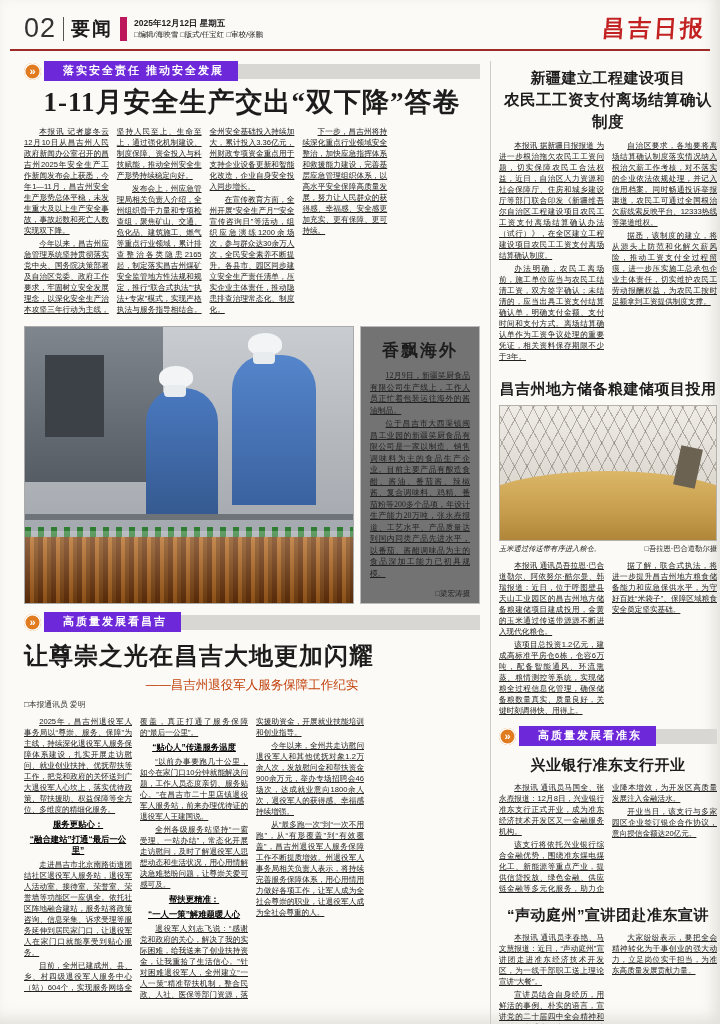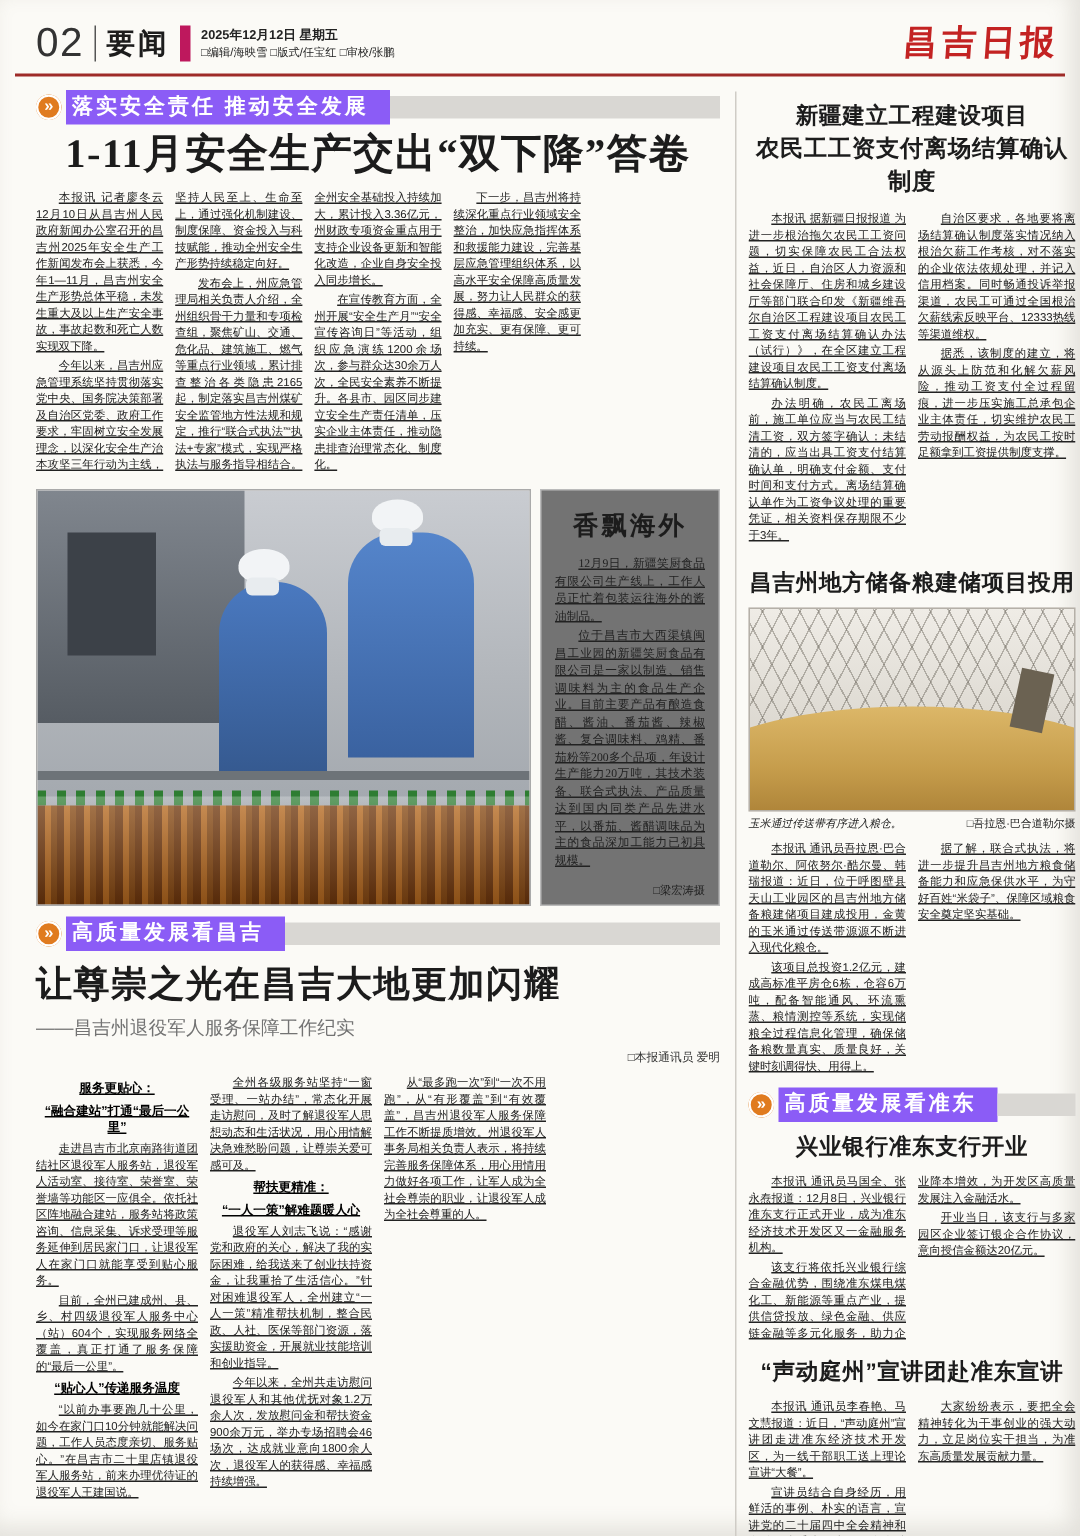--- a/index.html
+++ b/index.html
@@ -24,21 +24,21 @@
   .redrule{height:2px;background:#9e2b28;margin:3px 10px 0 10px;}
   
   .content{display:flex;padding:6px 0 0 24px;}
   .main-col{width:456px;flex:0 0 456px;}
   .vdiv{width:1px;background:#cfccc6;margin:4px 8px 0 10px;}
   .side-col{width:218px;flex:0 0 218px;}
   
   .banner{display:flex;align-items:center;height:20px;margin-top:4px;}
   .chev{width:17px;height:17px;border-radius:50%;background:#e07b1f;color:#fff;font-size:11px;font-weight:700;
         display:flex;align-items:center;justify-content:center;margin-right:3px;flex:0 0 17px;box-shadow:0 0 0 1.5px #fff inset;}
-  .btxt{background:#8b5cf6;color:#fff;font-weight:700;font-size:14px;letter-spacing:2px;padding:2px 14px 3px 4px;white-space:nowrap;}
+  .btxt{background:#6d28d9;color:#fff;font-weight:700;font-size:11px;letter-spacing:2px;padding:2px 14px 3px 19px;white-space:nowrap;}
   .bgray{flex:1;height:15px;background:#d9d7d3;}
   
   .kicker{text-align:center;font-size:13.5px;font-weight:700;margin-top:9px;letter-spacing:1px;}
   .headline1{font-family:"Liberation Serif","DejaVu Serif",serif;text-align:center;font-size:27px;font-weight:700;letter-spacing:1px;margin-top:3px;}
   .art-body{margin-top:6px;overflow:hidden;}
   .cols5{column-count:5;column-gap:8px;height:192px;column-fill:auto;}
   .cols4{column-count:4;column-gap:8px;height:294px;column-fill:auto;}
   .cols2{column-count:2;column-gap:8px;column-fill:auto;}
   .para{font-size:7.6px;line-height:11px;text-align:justify;text-indent:2em;margin:0 0 2px 0;color:#222;text-decoration:underline;}
   .para.bsub{font-weight:700;text-indent:0;text-align:center;font-size:8.4px;margin:4px 0 3px 0;color:#000;}
@@ -59,22 +59,22 @@
   .conveyor{position:absolute;bottom:30%;width:100%;height:6px;background:#6d7378;}
   .capsrow{position:absolute;bottom:24%;width:100%;height:10px;background:repeating-linear-gradient(90deg,#2e7d32 0 6px,transparent 6px 13px);}
   .bottles{position:absolute;bottom:0;width:100%;height:24%;background:repeating-linear-gradient(90deg,#73380c 0 5px,#b96a1e 5px 9px,#8a4a12 9px 13px);}
   .glare{position:absolute;bottom:0;width:100%;height:26%;background:linear-gradient(180deg,rgba(255,255,255,.25),rgba(0,0,0,.25));}
   .inset{flex:1;border:1px solid #bbb;margin-left:6px;padding:8px 9px 4px 9px;display:flex;flex-direction:column;background:#737373;}
   .inset-title{text-align:center;font-size:17px;font-weight:700;letter-spacing:2px;margin:4px 0 8px 0;}
   .inset .para{font-family:"Liberation Serif","DejaVu Serif",serif;font-size:7.8px;line-height:11.5px;}
   .inset-credit{text-align:right;font-size:7.5px;margin-top:auto;padding-top:3px;color:#222;}
   
   .headline2{text-align:left;font-size:24px;font-weight:700;letter-spacing:1px;margin-top:8px;}
-  .subhead2{font-size:12.5px;margin-top:5px;color:#737373;}
-  .byline{text-align:right;font-size:7.8px;margin-top:5px;color:#333;}
+  .subhead2{text-align:center;font-size:12.5px;margin-top:5px;color:#c2410c;}
+  .byline{text-align:left;font-size:7.8px;margin-top:5px;color:#333;}
   
   .side-h2{ text-align:center;font-weight:700;font-size:15px;line-height:1.45;margin-top:10px;letter-spacing:.5px;}
   .side-h2 .l2{font-size:15.5px;}
   .side-body{margin-top:6px;overflow:hidden;}
   .hA{height:228px;}
   .hB{height:158px;}
   .hC{height:112px;}
   .hD{height:118px;}
   .photo2{position:relative;width:216px;height:134px;margin-top:6px;border:1px solid #b5b0a8;overflow:hidden;background:#e7e4dd;}
   .truss{position:absolute;top:0;width:100%;height:60%;
@@ -139,37 +139,38 @@
           <div class="mask m2"></div>
           <div class="conveyor"></div>
           <div class="capsrow"></div>
           <div class="bottles"></div>
           <div class="glare"></div>
         </div>
         <div class="inset">
           <div class="inset-title">香飘海外</div>
           <div>
               <p class="para">12月9日，新疆笑厨食品有限公司生产线上，工作人员正忙着包装运往海外的酱油制品。</p>
-              <p class="para">位于昌吉市大西渠镇闽昌工业园的新疆笑厨食品有限公司是一家以制造、销售调味料为主的食品生产企业。目前主要产品有酿造食醋、酱油、番茄酱、辣椒酱、复合调味料、鸡精、番茄粉等200多个品项，年设计生产能力20万吨，其技术装备、联合式执法、产品质量达到国内同类产品先进水平，以番茄、酱醋调味品为主的食品深加工能力已初具规模。</p>
+              <p class="para">位于昌吉市大西渠镇闽昌工业园的新疆笑厨食品有限公司是一家以制造、销售调味料为主的食品生产企业。目前主要产品有酿造食醋、酱油、番茄酱、辣椒酱、复合调味料、鸡精、番茄粉等200多个品项，年设计生产能力20万吨，张永焘报道、工艺水平、产品质量达到国内同类产品先进水平，以番茄、酱醋调味品为主的食品深加工能力已初具规模。</p>
             </div>
           <div class="inset-credit">□梁宏涛摄</div>
         </div>
       </div>
 
       <div class="banner" style="margin-top:8px;">
         <span class="chev">»</span>
         <span class="btxt">高质量发展看昌吉</span>
         <span class="bgray"></span>
       </div>
 
       <div class="headline2">让尊崇之光在昌吉大地更加闪耀</div>
       <div class="subhead2">——昌吉州退役军人服务保障工作纪实</div>
       <div class="byline">□本报通讯员  爱明</div>
 
       <div class="art-body cols4">
+          <p class="para">2025年，昌吉州退役军人事务局以“尊崇、服务、保障”为主线，持续深化退役军人服务保障体系建设，扎实开展走访慰问、就业创业扶持、优抚帮扶等工作，把党和政府的关怀送到广大退役军人心坎上，落实优待政策、帮扶援助、权益保障等全方位、多维度的精细化服务。</p>
           <p class="para bsub">服务更贴心：</p>
           <p class="para bsub">“融合建站”打通“最后一公里”</p>
           <p class="para">走进昌吉市北京南路街道团结社区退役军人服务站，退役军人活动室、接待室、荣誉室、荣誉墙等功能区一应俱全。依托社区阵地融合建站，服务站将政策咨询、信息采集、诉求受理等服务延伸到居民家门口，让退役军人在家门口就能享受到贴心服务。</p>
           <p class="para">目前，全州已建成州、县、乡、村四级退役军人服务中心（站）604个，实现服务网络全覆盖，真正打通了服务保障的“最后一公里”。</p>
           <p class="para bsub">“贴心人”传递服务温度</p>
           <p class="para">“以前办事要跑几十公里，如今在家门口10分钟就能解决问题，工作人员态度亲切、服务贴心。”在昌吉市二十里店镇退役军人服务站，前来办理优待证的退役军人王建国说。</p>
           <p class="para">全州各级服务站坚持“一窗受理、一站办结”，常态化开展走访慰问，及时了解退役军人思想动态和生活状况，用心用情解决急难愁盼问题，让尊崇关爱可感可及。</p>
           <p class="para bsub">帮扶更精准：</p>
           <p class="para bsub">“一人一策”解难题暖人心</p>
           <p class="para">退役军人刘志飞说：“感谢党和政府的关心，解决了我的实际困难，给我送来了创业扶持资金，让我重拾了生活信心。”针对困难退役军人，全州建立“一人一策”精准帮扶机制，整合民政、人社、医保等部门资源，落实援助资金，开展就业技能培训和创业指导。</p>

